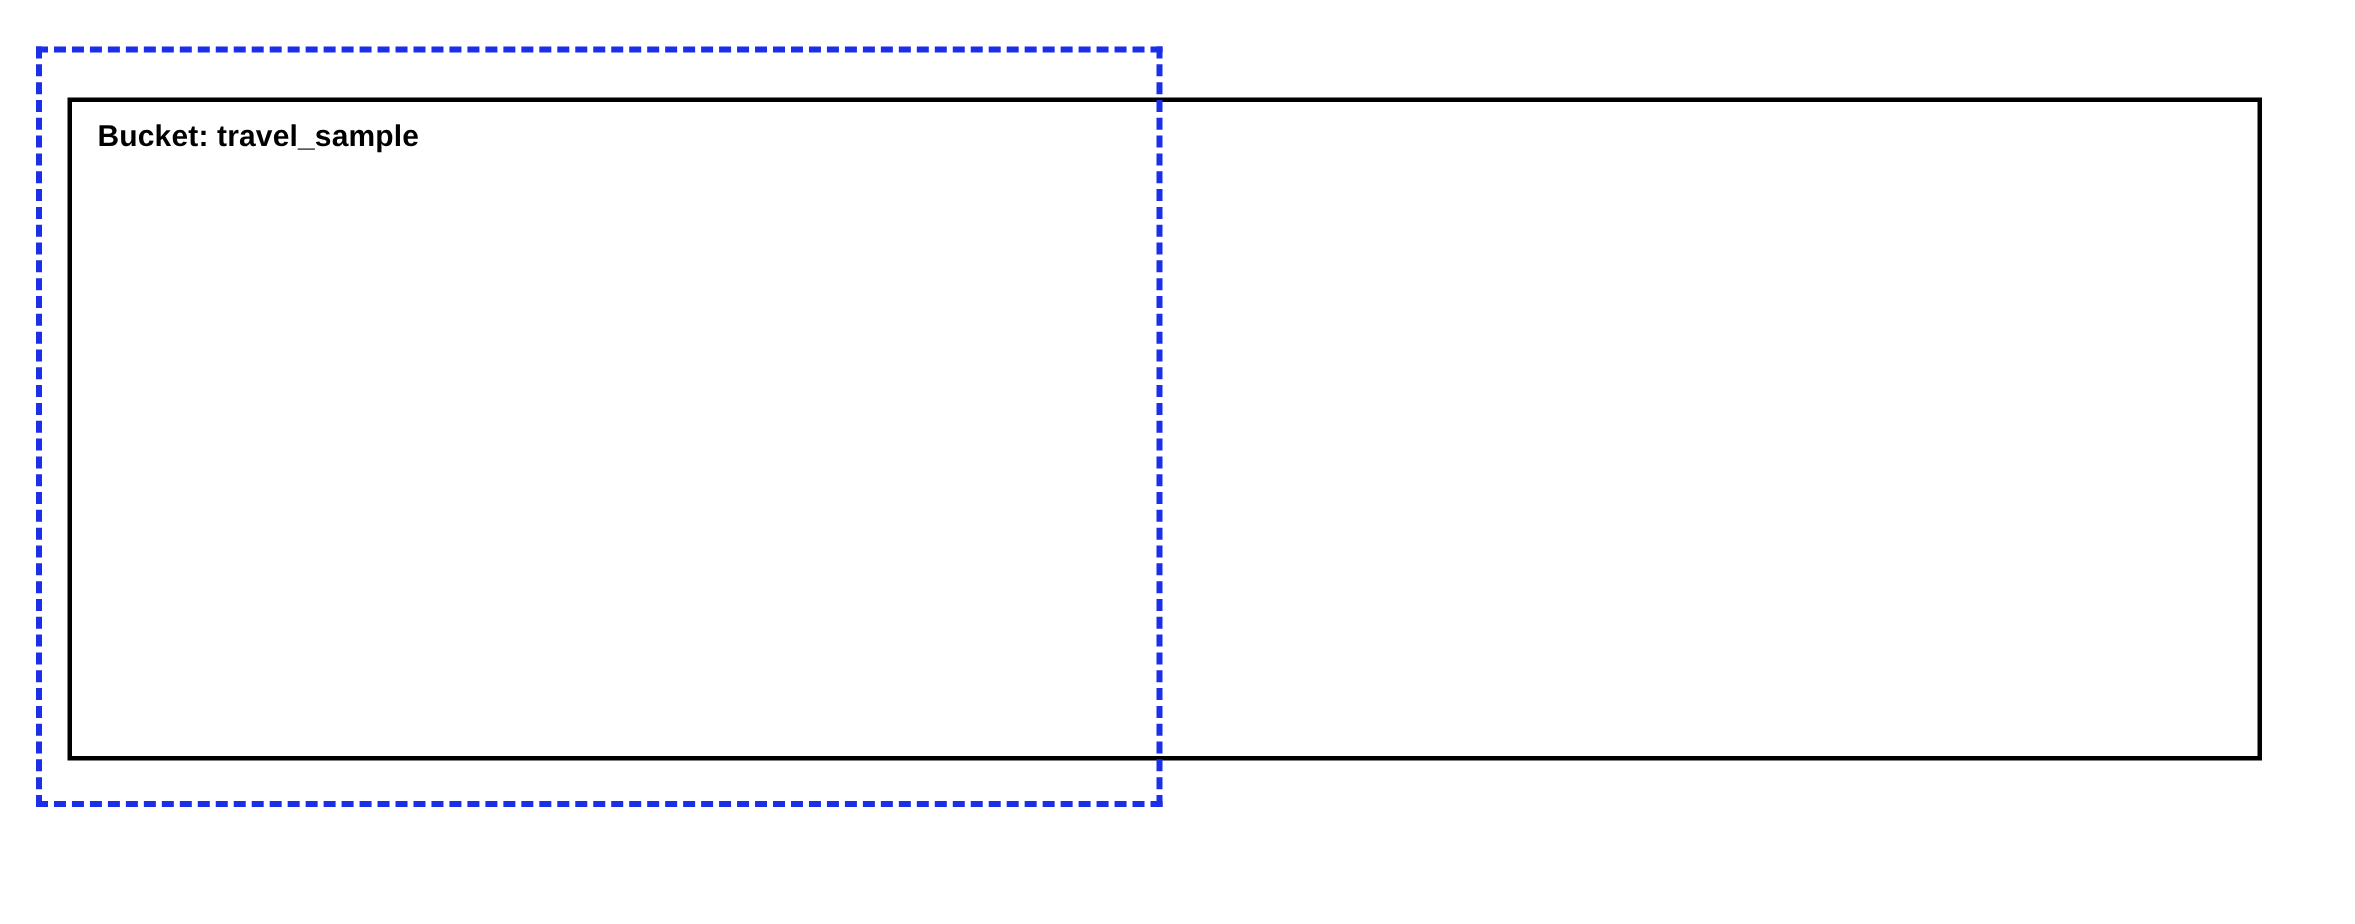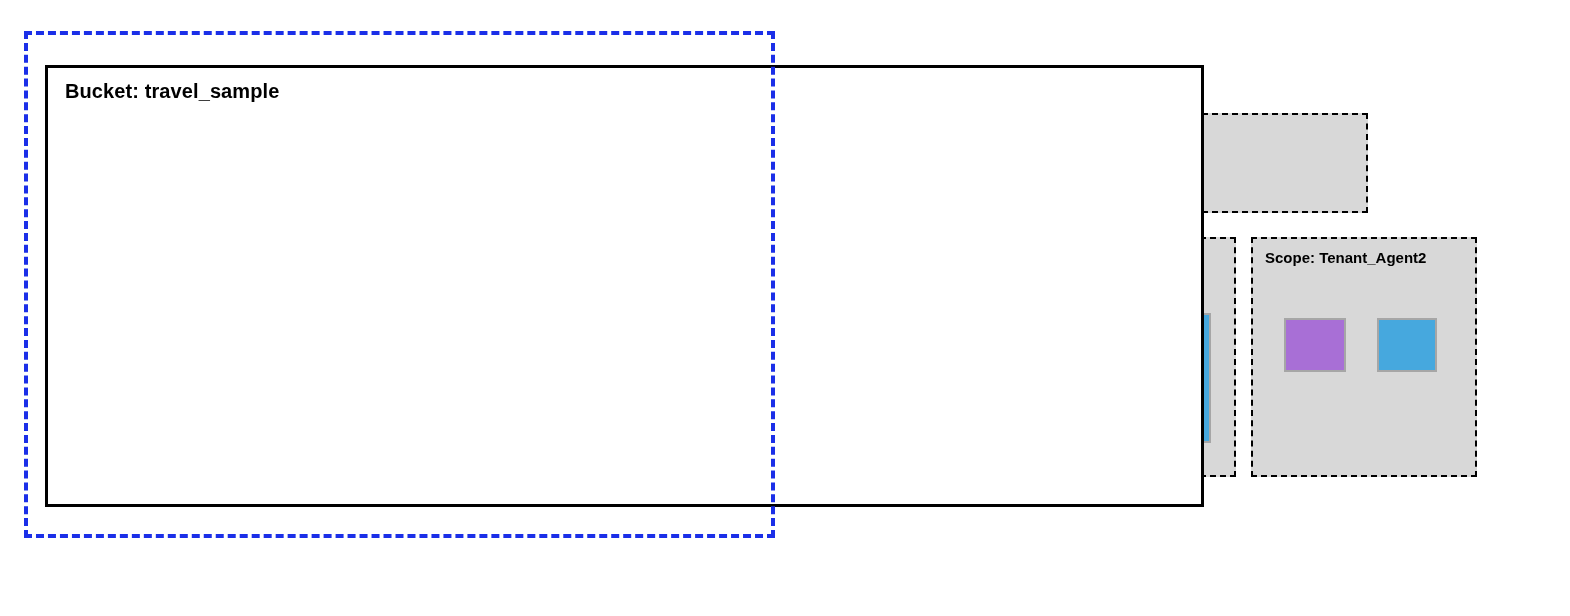--- a/index.html
+++ b/index.html
@@ -31,21 +31,21 @@
     box-sizing: border-box;
     z-index: 5;
     pointer-events: none;
   }
 
   
   .bucket {
     position: absolute;
     left: 45px;
     top: 65px;
-    width: 1159px;
+    width: 1463px;
     height: 442px;
     border: 3px solid #000000;
     box-sizing: border-box;
     background: #ffffff;
     z-index: 2;
   }
   .bucket-title {
     position: absolute;
     left: 17px;
     top: 12px;

